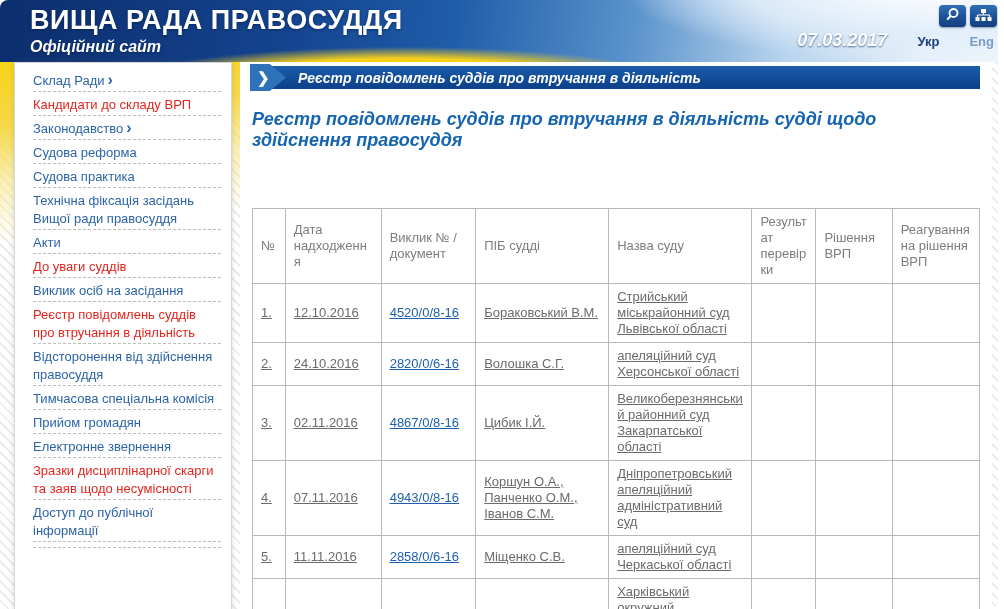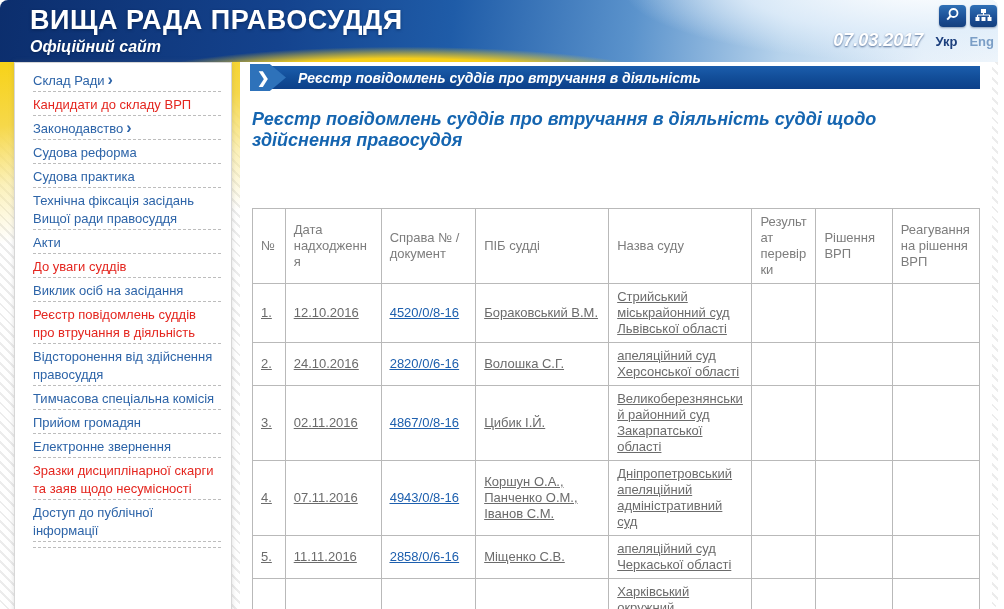--- a/index.html
+++ b/index.html
@@ -21,21 +21,21 @@
       linear-gradient(97deg,#0c2e6d 0%,#14438e 28%,#1f5ca8 45%,#5b93cc 63%,#b7d3ec 78%,#e6f0fa 92%,#eef5fb 100%);
   }
   .brand { position:absolute; left:30px; top:5px; color:#fff; }
   .brand-title { font-size:27px; font-weight:bold; letter-spacing:.5px; text-shadow:0 1px 3px rgba(4,25,60,.55); }
   .brand-subtitle { font-size:16px; font-weight:bold; font-style:italic; margin-top:2px; text-shadow:0 1px 2px rgba(4,25,60,.5); }
 
   .header-tools { position:absolute; right:7px; top:5px; display:flex; gap:4px; }
   .tool-btn { width:27px; height:22px; border:none; border-radius:4px; cursor:pointer;
     background:linear-gradient(180deg,#2f70b6 0%,#1c4e94 60%,#143f7e 100%);
     display:flex; align-items:center; justify-content:center; box-shadow:0 1px 2px rgba(10,40,90,.4); }
-  .header-meta { position:absolute; right:10px; top:30px; display:flex; align-items:baseline; gap:12px;text-align:right; }
+  .header-meta { position:absolute; right:10px; top:30px; display:flex; align-items:baseline; gap:30px;text-align:right; }
   .header-date { font-size:18px; font-weight:bold; font-style:italic; color:#fff; text-shadow:0 1px 2px rgba(10,45,100,.65); }
   .lang-link { font-size:13px; font-weight:bold; text-decoration:none; }
   .lang-ukr { color:#1c3f7d; }
   .lang-eng { color:#7b9ec6; }
 
   
   .sidebar { position:absolute; left:14px; top:62px; width:218px; height:560px;
     background:#fff; border:1px solid #d7d7d7; box-shadow:0 0 5px rgba(120,120,120,.25);
     padding:5px 10px 5px 18px; }
   .sidebar-item { padding:2.5px 0; border-bottom:1px dashed #bdbdbd; cursor:pointer; }
@@ -180,21 +180,21 @@
           <col style="width:18.3%">
         <col style="width:19.7%">
           <col style="width:8.8%">
           <col style="width:10.5%">
           <col style="width:12.0%">
       </colgroup>
       <thead>
           <tr id="thead-row">
             <th>№</th>
             <th>Дата надходження</th>
-            <th>Справа № / документ</th>
+            <th>Виклик № / документ</th>
             <th>ПІБ судді</th>
             <th>Назва суду</th>
             <th>Результат перевірки</th>
             <th>Рішення ВРП</th>
             <th>Реагування на рішення ВРП</th>
           </tr>
         </thead>
       <tbody id="tbody">
           <tr>
             <td>1.</td>

